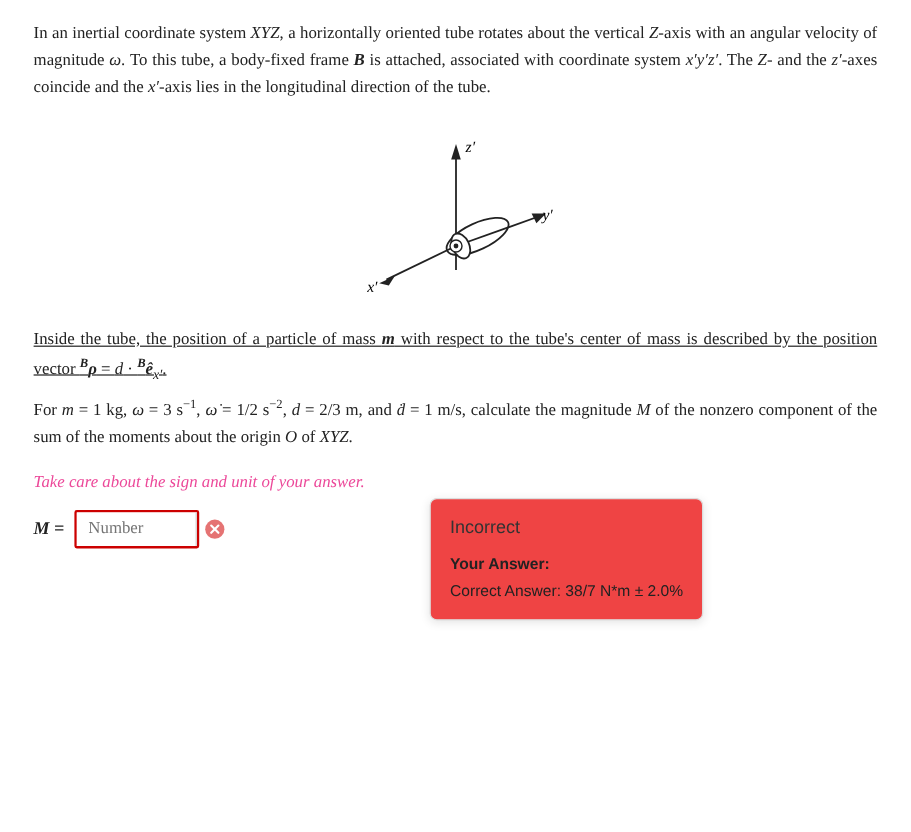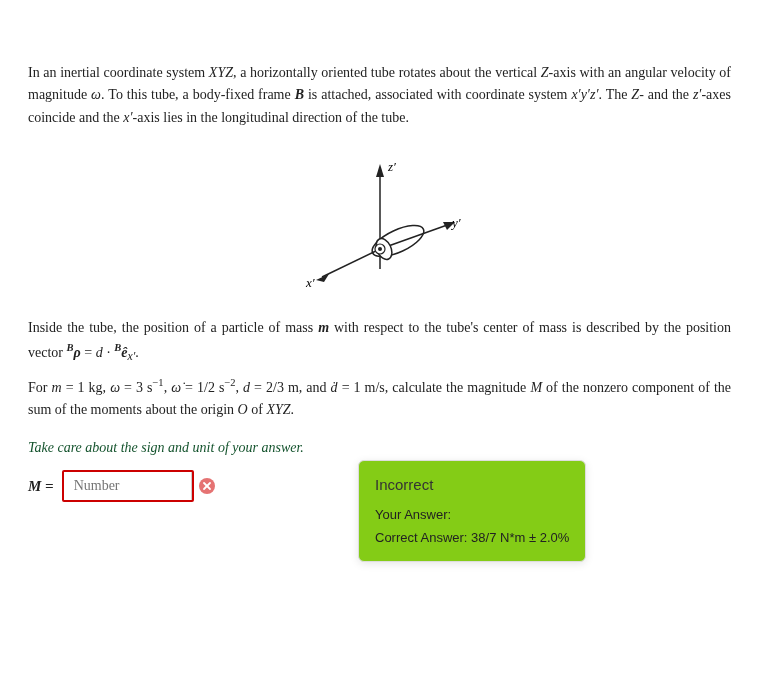--- a/index.html
+++ b/index.html
@@ -9,45 +9,45 @@
       background: #fff;
       color: #222;
       width: 759px;
       min-height: 693px;
       padding: 18px 28px 28px 28px;
       line-height: 1.6;
     }
     .problem-text {
       text-align: justify;
       margin-bottom: 10px;
-      margin-top: 44px;
     }
     .math-italic { font-style: italic; }
     .math-bold-italic { font-style: italic; font-weight: bold; }
     .figure-area {
       display: flex;
       justify-content: center;
       margin: 10px 0 18px 0;
     }
     .figure-area svg {
       width: 200px;
       height: 160px;
     }
     .inside-text {
       text-align: justify;
       margin-bottom: 8px;
+      text-decoration: underline;
     }
     .for-text {
       text-align: justify;
       margin-bottom: 16px;
     }
     .hint-text {
       font-style: italic;
       margin-bottom: 10px;
-      color: #14532d;
+      color: #ec4899;
     }
     .answer-row {
       display: flex;
       align-items: center;
       gap: 0;
       margin-top: 10px;
       position: relative;
     }
     .m-label {
       font-style: italic;
@@ -61,21 +61,21 @@
       border-radius: 2px;
     }
     .answer-inputs input {
       border: none;
       outline: none;
       padding: 6px 10px;
       font-size: 14px;
       font-family: Georgia, serif;
     }
     .number-input {
-      width: 128px;
+      width: 100px;
       border-right: 1px solid #ccc !important;
     }
     .units-input {
       width: 120px;
     }
     .clear-btn {
       background: none;
       border: none;
       cursor: pointer;
       margin-left: 4px;
@@ -83,37 +83,37 @@
       align-items: center;
       color: #888;
     }
     .clear-btn svg {
       width: 18px; height: 18px;
     }
     .feedback-box {
       position: absolute;
       left: 330px;
       top: -10px;
-      background: #84cc16;
+      background: #ef4444;
       border: 1px solid #ddd;
       border-radius: 6px;
       padding: 12px 16px;
       min-width: 210px;
       box-shadow: 0 2px 8px rgba(0,0,0,0.1);
       font-family: Arial, sans-serif;
       font-size: 13px;
     }
     .feedback-title {
       font-size: 15px;
       font-weight: normal;
       color: #333;
       margin-bottom: 8px;
     }
     .feedback-your-answer {
-      font-weight: normal;
+      font-weight: bold;
       color: #222;
       margin-bottom: 3px;
     }
     .feedback-correct {
       color: #222;
     }
     sup { font-size: 0.75em; }
   </style>
 </head>
 <body>

